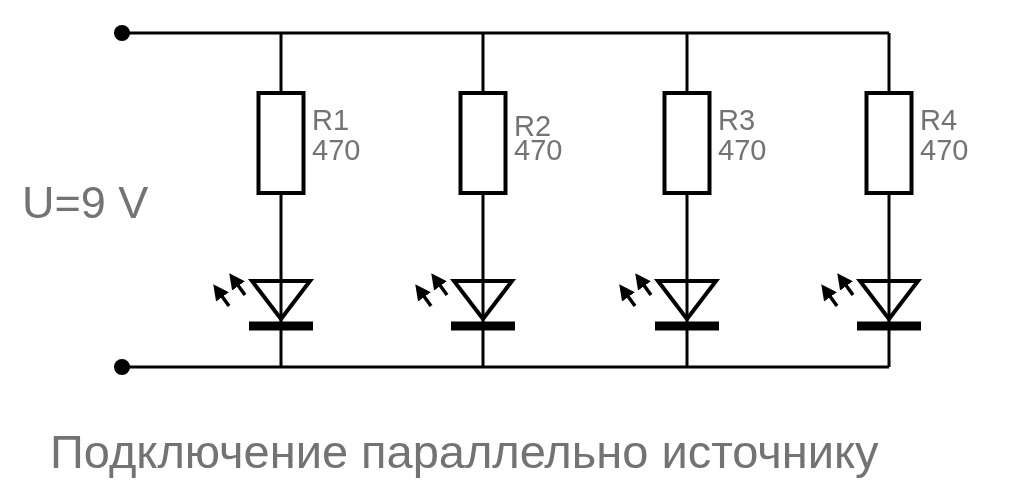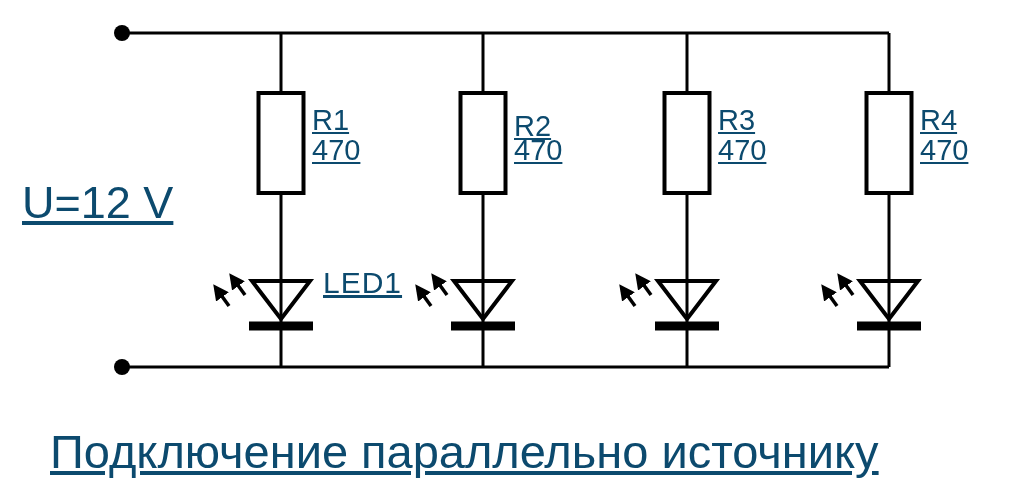--- a/index.html
+++ b/index.html
@@ -5,21 +5,21 @@
   html,body{margin:0;padding:0;background:#ffffff;}
   #stage{
     position:relative;
     width:1024px;height:491px;
     background:#ffffff;
     font-family:"Liberation Sans", sans-serif;
     color:#000000;
     overflow:hidden;
   }
   #circuit-svg{position:absolute;left:0;top:0;}
-  .label{position:absolute;line-height:1;white-space:nowrap;color:#0c4a6e;text-decoration:underline;}
+  .label{position:absolute;line-height:1;white-space:nowrap;color:#737373;}
   .voltage{left:22px;top:180px;font-size:45px;}
   .caption{left:50px;top:417px;font-size:47px;margin-top:11px;}
   .res{font-size:29px;line-height:30px;}
   .led{font-size:30px;letter-spacing:1px;}
 </style>
 </head>
 <body>
 
 <div id="stage">
   <svg id="circuit-svg" width="1024" height="491" viewBox="0 0 1024 491">
@@ -67,25 +67,24 @@
         <rect x="866.5" y="93" width="45" height="100" fill="#ffffff" stroke="#000000" stroke-width="4"></rect>
         <path d="M860,281 L918,281 L889,319 Z" fill="none" stroke="#000000" stroke-width="4" stroke-linejoin="miter"></path>
         <line x1="857" y1="326" x2="921" y2="326" stroke="#000000" stroke-width="9"></line>
         <g>
           <line x1="853" y1="295" x2="840" y2="277" stroke="#000000" stroke-width="3.5" marker-end="url(#ah)"></line>
           <line x1="837" y1="306" x2="824" y2="288" stroke="#000000" stroke-width="3.5" marker-end="url(#ah)"></line>
         </g>
       </g>
     </svg>
 
-  <div class="label voltage">U=12 V</div>
+  <div class="label voltage">U=9 V</div>
 
   <div class="label caption">Подключение параллельно источнику</div>
 <div class="label res" style="left: 312px; top: 105px;">R1</div>
     <div class="label res" style="left: 312px; top: 135px;">470</div>
-    <div class="label led" style="left: 323px; top: 268px;">LED1</div>
     <div class="label res" style="left: 514px; top: 111px;">R2</div>
     <div class="label res" style="left: 514px; top: 135px;">470</div>
     <div class="label res" style="left: 718px; top: 105px; text-align: center;">R3</div>
     <div class="label res" style="left: 718px; top: 135px;">470</div>
     <div class="label res" style="left: 920px; top: 105px;">R4</div>
     <div class="label res" style="left: 920px; top: 135px;">470</div>
   </div>
 
 </body></html>

